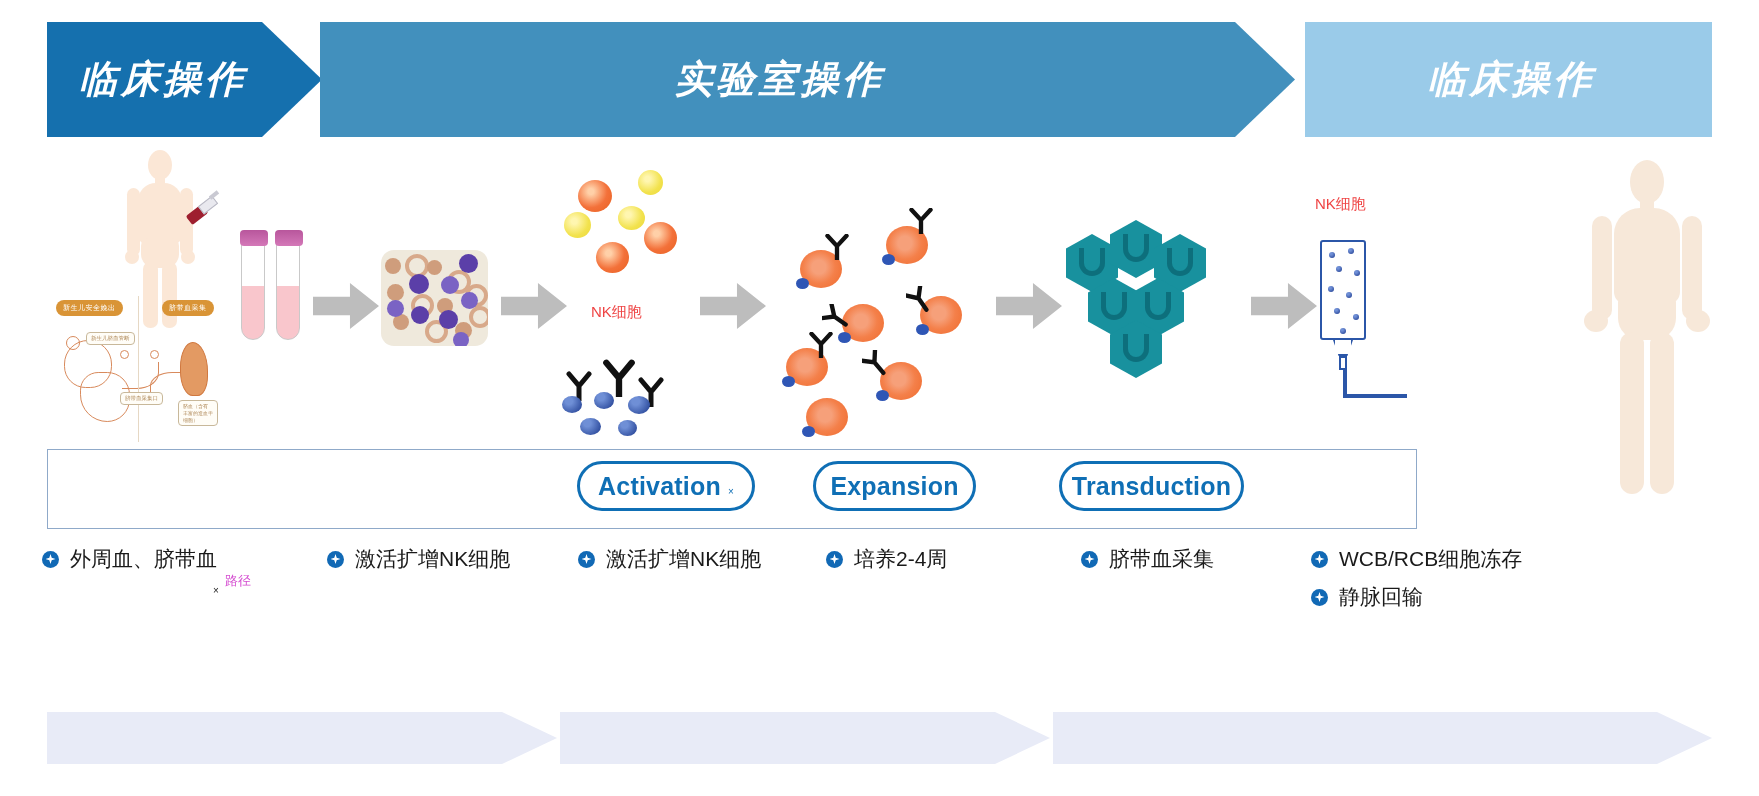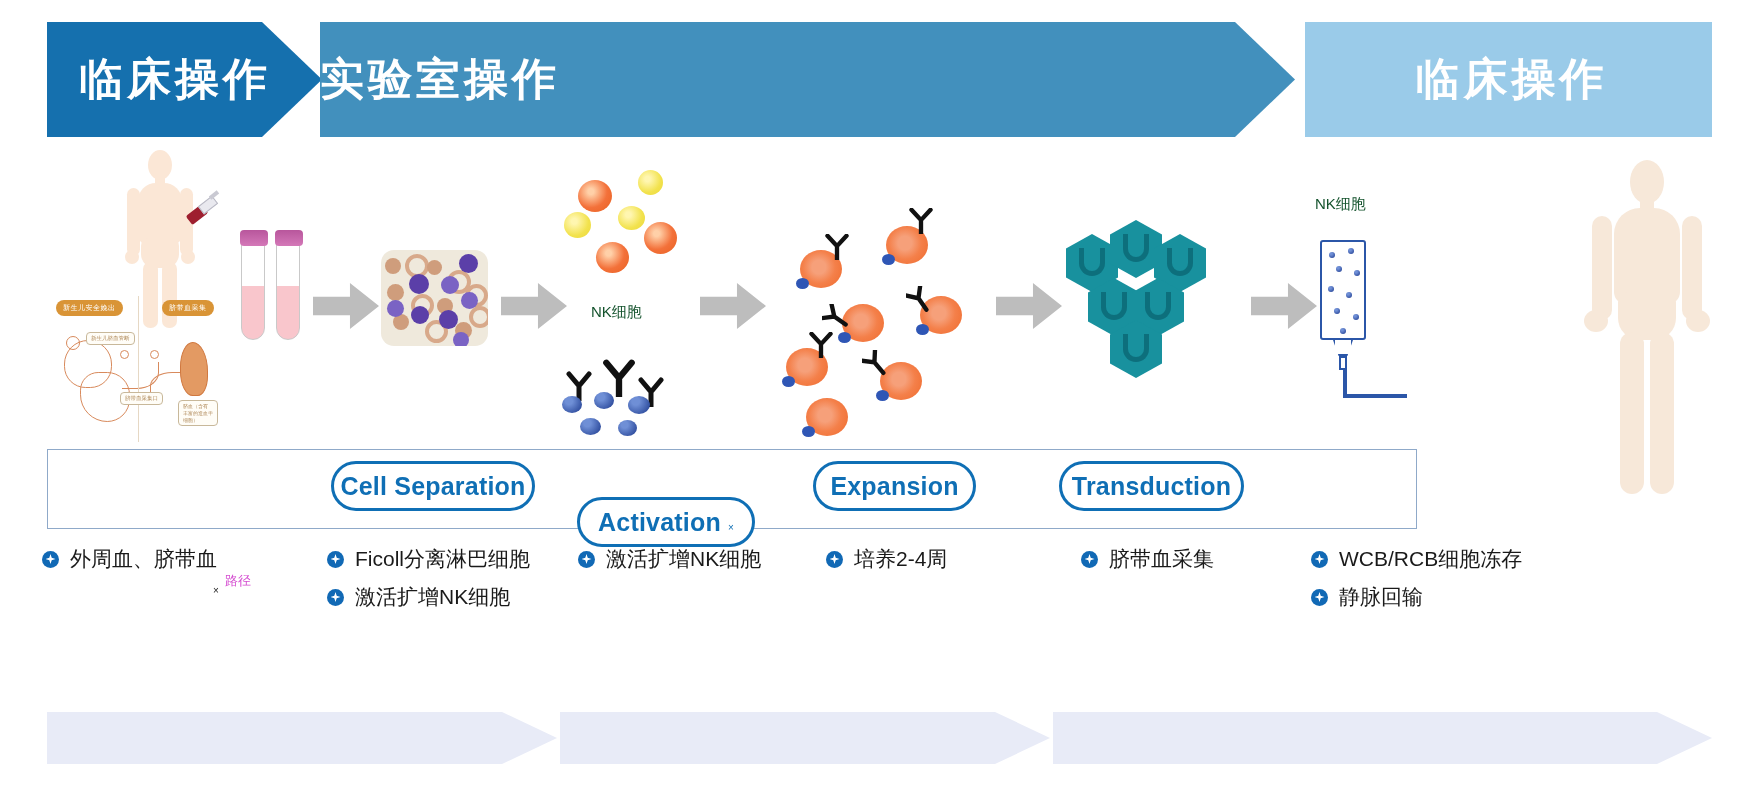--- a/index.html
+++ b/index.html
@@ -29,35 +29,36 @@
     height: 115px;
     display: flex;
     align-items: center;
     box-sizing: border-box;
   }
   .band-label {
     color: #ffffff;
     font-weight: bold;
     letter-spacing: 4px;
     white-space: nowrap;
-    font-size: 44px;
+    font-size: 38px;
+    font-style: italic;
   }
   #band-clinical-left {
     left: 0;
     width: 275px;
     background: #1570ae;
     clip-path: polygon(0 0, 215px 0, 275px 50%, 215px 100%, 0 100%);
     padding-left: 32px;
   }
   #band-lab {
     left: 273px;
     width: 975px;
     background: #4290bd;
     clip-path: polygon(0 0, 915px 0, 975px 50%, 915px 100%, 0 100%);
-    justify-content: flex-start;
+    justify-content: center;
     padding-right: 56px;
   }
   #band-clinical-right {
     left: 1258px;
     width: 407px;
     background: #9acbe9;
     justify-content: center;
     padding-left: 6px;
   }
 
@@ -340,21 +341,21 @@
     position: absolute;
     top: 0;
     height: 52px;
     background: #e8ebf7;
   }
 
   
   .anno {
     position: absolute;
     font-size: 15px;
-    color: #14532d;
+    color: #ef4444;
     white-space: nowrap;
   }
   #path-anno {
     position: absolute;
     left: 225px;
     top: 432px;
     font-size: 13px;
     color: #d44bd0;
     white-space: nowrap;
   }
@@ -599,24 +600,21 @@
     <div class="pt" style="left:34px; top:56px; width:20px; height:104px; border-radius:10px;"></div>
     <div class="pt" style="left:124px; top:56px; width:20px; height:104px; border-radius:10px;"></div>
     <div class="pt" style="left:26px; top:150px; width:24px; height:22px; border-radius:50%;"></div>
     <div class="pt" style="left:128px; top:150px; width:24px; height:22px; border-radius:50%;"></div>
     <div class="pt" style="left:62px; top:172px; width:24px; height:162px; border-radius:12px;"></div>
     <div class="pt" style="left:92px; top:172px; width:24px; height:162px; border-radius:12px;"></div>
   </div>
 </div>
 
 <div id="pill-panel">
-  <div class="pill" style="left:283px; top:11px; width:204px;">
-    <span>Cell Separation</span>
-  </div>
-  <div class="pill" style="left:529px; top:11px; width:178px;margin-top:36px;">
+  <div class="pill" style="left:529px; top:11px; width:178px;">
     <span>Activation</span>
     <span class="tiny-x">×</span>
   </div>
   <div class="pill" style="left:765px; top:11px; width:163px;">
     <span>Expansion</span>
   </div>
   <div class="pill" style="left:1011px; top:11px; width:185px;">
     <span>Transduction</span>
   </div>
 </div>
@@ -624,24 +622,20 @@
 <div id="bullets">
 
   <div class="bcol" style="left:42px;">
     <div class="bitem">
       <span class="bmark"></span>
       <span class="btext">外周血、脐带血</span>
     </div>
   </div>
 
   <div class="bcol" style="left:327px;">
-    <div class="bitem">
-      <span class="bmark"></span>
-      <span class="btext">Ficoll分离淋巴细胞</span>
-    </div>
     <div class="bitem">
       <span class="bmark"></span>
       <span class="btext">激活扩增NK细胞</span>
     </div>
   </div>
 
   <div class="bcol" style="left:578px;">
     <div class="bitem">
       <span class="bmark"></span>
       <span class="btext">激活扩增NK细胞</span>

